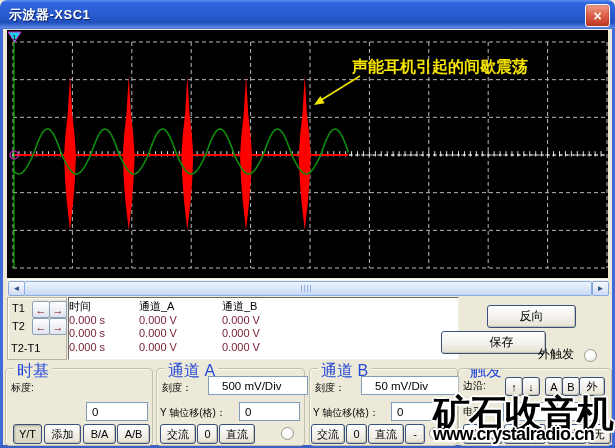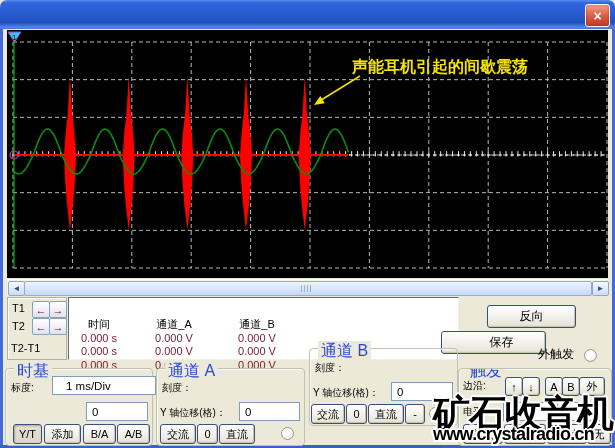--- a/index.html
+++ b/index.html
@@ -59,21 +59,21 @@
     width:16px;height:15px;border-radius:2px;
     background:linear-gradient(180deg,#ffffff,#dfe3ee);
     border:1px solid #8ca0b8;color:#7a0000;font-weight:bold;font-size:11px;line-height:12px;
     display:flex;align-items:center;justify-content:center;
   }
   .mtable{
     left:68px;top:297px;width:389px;height:61px;background:#fff;
     border:1px solid;border-color:#6a6a6a #f0f0ea #f0f0ea #6a6a6a;
     font-size:11px;
   }
-  .mcol{position:absolute;top:20px;text-align:center;line-height:13.5px;}
+  .mcol{position:absolute;top:2px;text-align:left;line-height:13.5px;}
   .mhead{color:#000;}
   .mval{color:#7a2033;}
   .xpbtn{
     display:flex;align-items:center;justify-content:center;
     background:linear-gradient(180deg,#ffffff 0%,#f4f3ee 45%,#e9e6da 88%,#d9d5c4 100%);
     border:1px solid #37517c;border-radius:3px;
     font-size:12px;color:#000;
     box-shadow:inset -1px -1px 0 #c9c3b1;
   }
   .xpbtn.sm{font-size:11px;}
@@ -98,20 +98,21 @@
     text-shadow:-2px 0 0 #fff,2px 0 0 #fff,0 -2px 0 #fff,0 2px 0 #fff,
       -1.5px -1.5px 0 #fff,1.5px -1.5px 0 #fff,-1.5px 1.5px 0 #fff,1.5px 1.5px 0 #fff;
   }
   .wm1{left:433px;top:389px;font-size:37px;letter-spacing:-1px;}
   .wm2{left:433px;top:424px;font-size:18px;letter-spacing:-0.7px;}
 </style>
 </head>
 <body>
 
 <div class="abs titlebar">
+  <div class="abs title-text">示波器-XSC1</div>
   <div class="abs close-btn">×</div>
 </div>
 <div class="abs edge-l"></div>
 <div class="abs edge-r"></div>
 <div class="abs edge-b"></div>
 
 <div class="abs scope">
   <svg id="scopesvg" width="601" height="248" viewBox="0 0 601 248">
     <g id="gen-grid">
         <line x1="6" y1="12" x2="6" y2="238" stroke="#b9b9b9" stroke-width="1" stroke-dasharray="4 3"></line>
@@ -293,42 +294,43 @@
 </div>
 
 <div class="abs xpbtn" style="left:466px;top:305px;width:87px;height:21px;margin-left:21px;">反向</div>
 <div class="abs xpbtn" style="left:441px;top:331px;width:87px;height:21px;padding-left:16px;">保存</div>
 <span class="abs" style="left:538px;top:346px;font-size:12px;">外触发</span>
 <div class="abs radio" style="left:584px;top:349px;"></div>
 
 <div class="abs grp" style="left:5px;top:368px;width:146px;height:76px;">
   <span class="grp-title">时基</span>
   <span class="abs lbl" style="left:5px;top:12px;">标度:</span>
-  <div class="abs field pad" style="left:46px;top:7px;width:89px;height:17px;">1 ms/Div</div>
   <div class="abs field" style="left:80px;top:33px;width:55px;height:17px;">0</div>
   <div class="abs xpbtn sm pressed" style="left:7px;top:55px;width:27px;height:18px;">Y/T</div>
   <div class="abs xpbtn sm" style="left:38px;top:55px;width:35px;height:18px;">添加</div>
   <div class="abs xpbtn sm" style="left:77px;top:55px;width:31px;height:18px;text-align:center;">B/A</div>
   <div class="abs xpbtn sm" style="left:111px;top:55px;width:31px;height:18px;">A/B</div>
 </div>
 
 <div class="abs grp" style="left:156px;top:368px;width:147px;height:76px;">
   <span class="grp-title">通道 A</span>
   <span class="abs lbl" style="left:5px;top:12px;">刻度：</span>
+  <div class="abs field pad" style="left:51px;top:7px;width:85px;height:17px;">500 mV/Div</div>
   <span class="abs lbl" style="left:3px;top:37px;">Y 轴位移(格)：</span>
   <div class="abs field" style="left:82px;top:33px;width:54px;height:17px;">0</div>
   <div class="abs xpbtn sm" style="left:3px;top:55px;width:34px;height:18px;">交流</div>
   <div class="abs xpbtn sm" style="left:40px;top:55px;width:19px;height:18px;">0</div>
   <div class="abs xpbtn sm" style="left:62px;top:55px;width:34px;height:18px;">直流</div>
   <div class="abs radio" style="left:124px;top:58px;"></div>
 </div>
 
-<div class="abs grp" style="left:309px;top:348px;width:147px;height:76px;">
+<div class="abs grp" style="left:309px;top:368px;width:147px;height:76px;">
   <span class="grp-title">通道 B</span>
   <span class="abs lbl" style="left:5px;top:12px;">刻度：</span>
+  <div class="abs field pad" style="left:51px;top:7px;width:84px;height:17px;">50 mV/Div</div>
   <span class="abs lbl" style="left:3px;top:37px;">Y 轴位移(格)：</span>
   <div class="abs field" style="left:81px;top:33px;width:55px;height:17px;">0</div>
   <div class="abs xpbtn sm" style="left:1px;top:55px;width:32px;height:18px;">交流</div>
   <div class="abs xpbtn sm" style="left:36px;top:55px;width:19px;height:18px;">0</div>
   <div class="abs xpbtn sm" style="left:58px;top:55px;width:34px;height:18px;">直流</div>
   <div class="abs xpbtn sm" style="left:95px;top:55px;width:18px;height:18px;">-</div>
   <div class="abs radio" style="left:119px;top:58px;"></div>
 </div>
 
 <div class="abs grp" style="left:458px;top:368px;width:152px;height:76px;overflow:hidden;">

